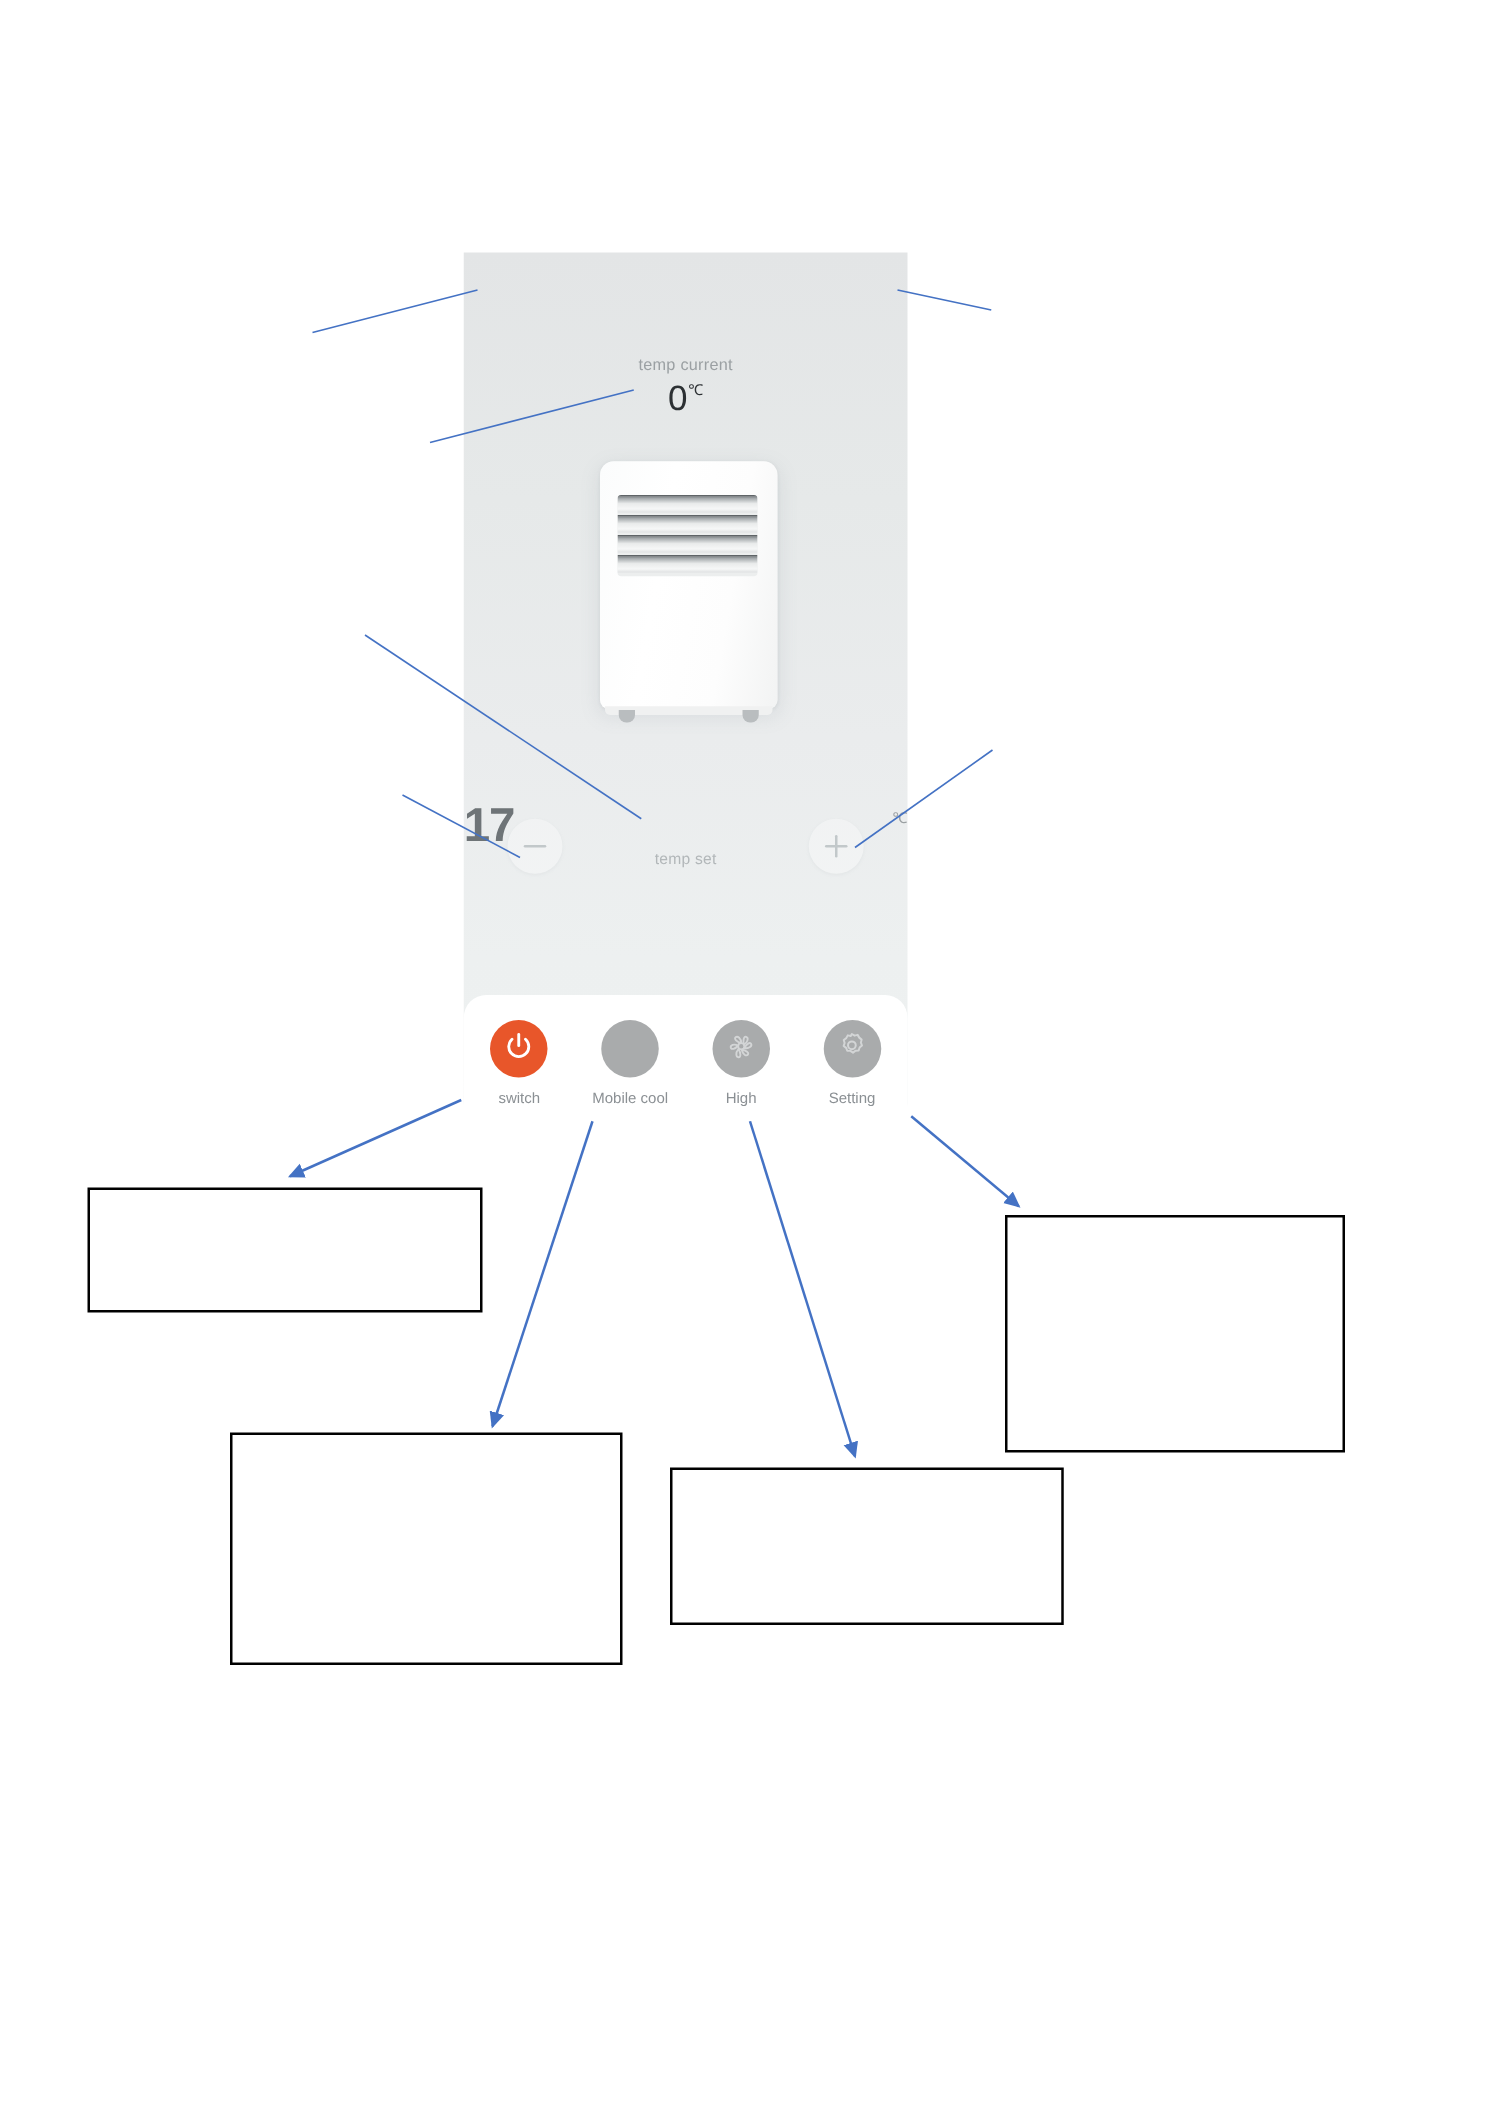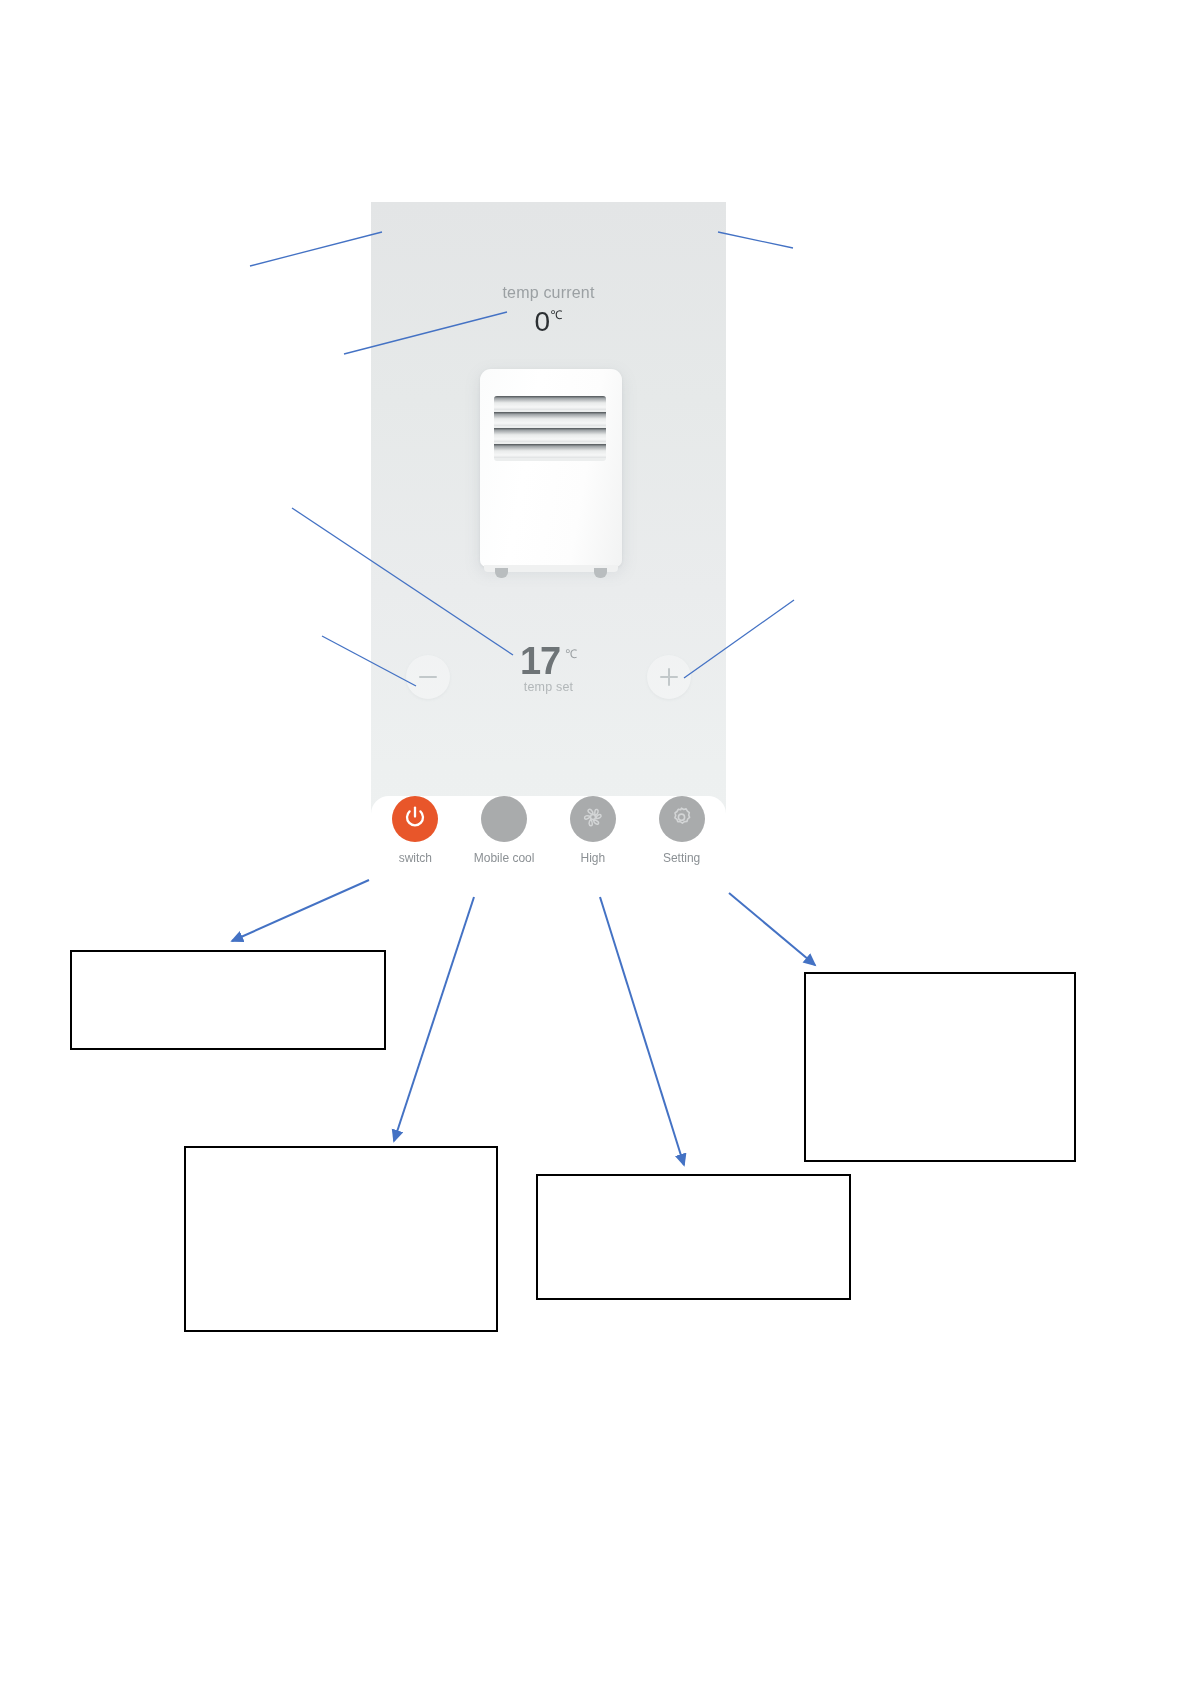--- a/index.html
+++ b/index.html
@@ -71,21 +71,21 @@
 
   
   #temp-current-block {
     position: absolute;
     left: 0;
     top: 82px;
     width: 100%;
     text-align: center;
   }
   #temp-current-label {
-    font-size: 16px;
+    font-size: 13px;
     color: #9ba0a3;
     letter-spacing: 0.2px;
   }
   #temp-current-value-row {
     margin-top: 6px;
     display: flex;
     align-items: flex-start;
     justify-content: center;
     color: #2c3033;
   }
@@ -203,21 +203,21 @@
   #temp-set-center {
     position: absolute;
     left: 0;
     top: 0;
     width: 100%;
     text-align: center;
   }
   #temp-set-value-row {
     display: flex;
     align-items: flex-start;
-    justify-content: center;
+    justify-content: space-between;
   }
   #temp-set-value {
     font-size: 38px;
     font-weight: bold;
     color: #6e7477;
     line-height: 1;
     letter-spacing: -1px;
   }
   #temp-set-unit {
     font-size: 12px;
@@ -237,20 +237,21 @@
     position: absolute;
     left: 371px;
     top: 796px;
     width: 355px;
     height: 114px;
     background: #ffffff;
     border-radius: 18px 18px 0 0;
     display: flex;
     align-items: flex-start;
     justify-content: space-around;
+    padding-top: 20px;
     box-sizing: border-box;
   }
   .control-item {
     width: 78px;
     display: flex;
     flex-direction: column;
     align-items: center;
     cursor: pointer;
   }
   .control-circle {

